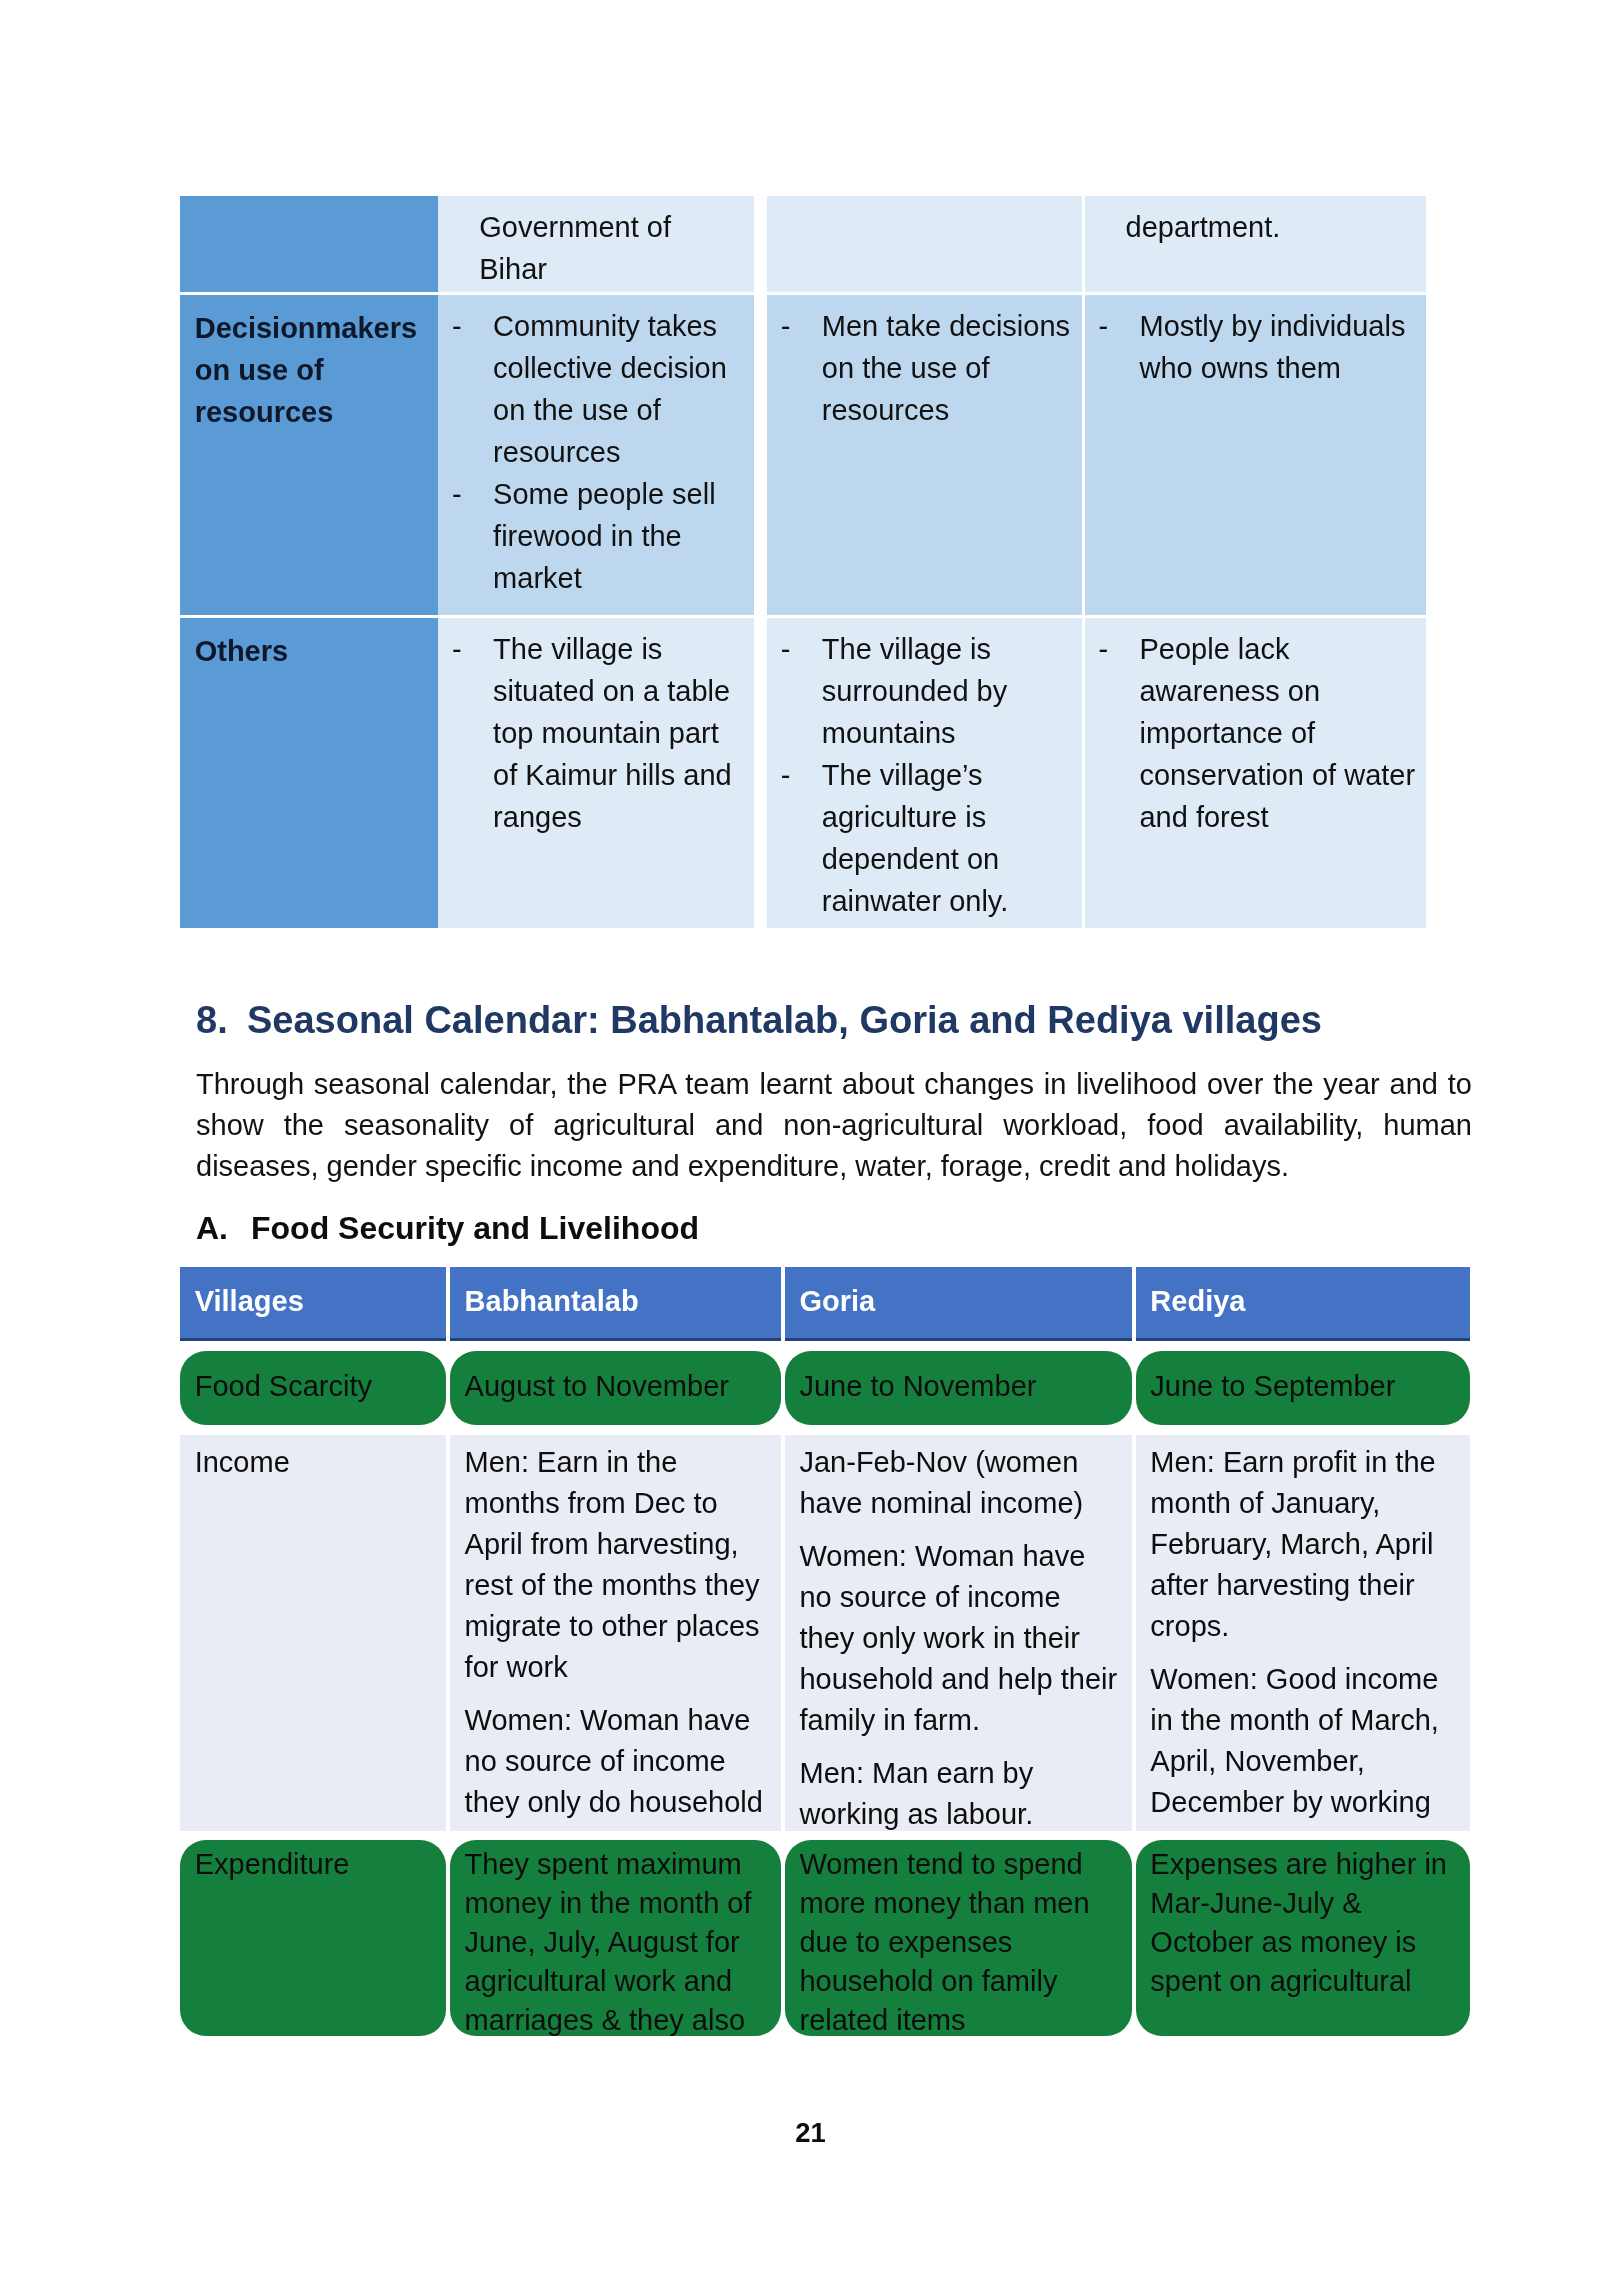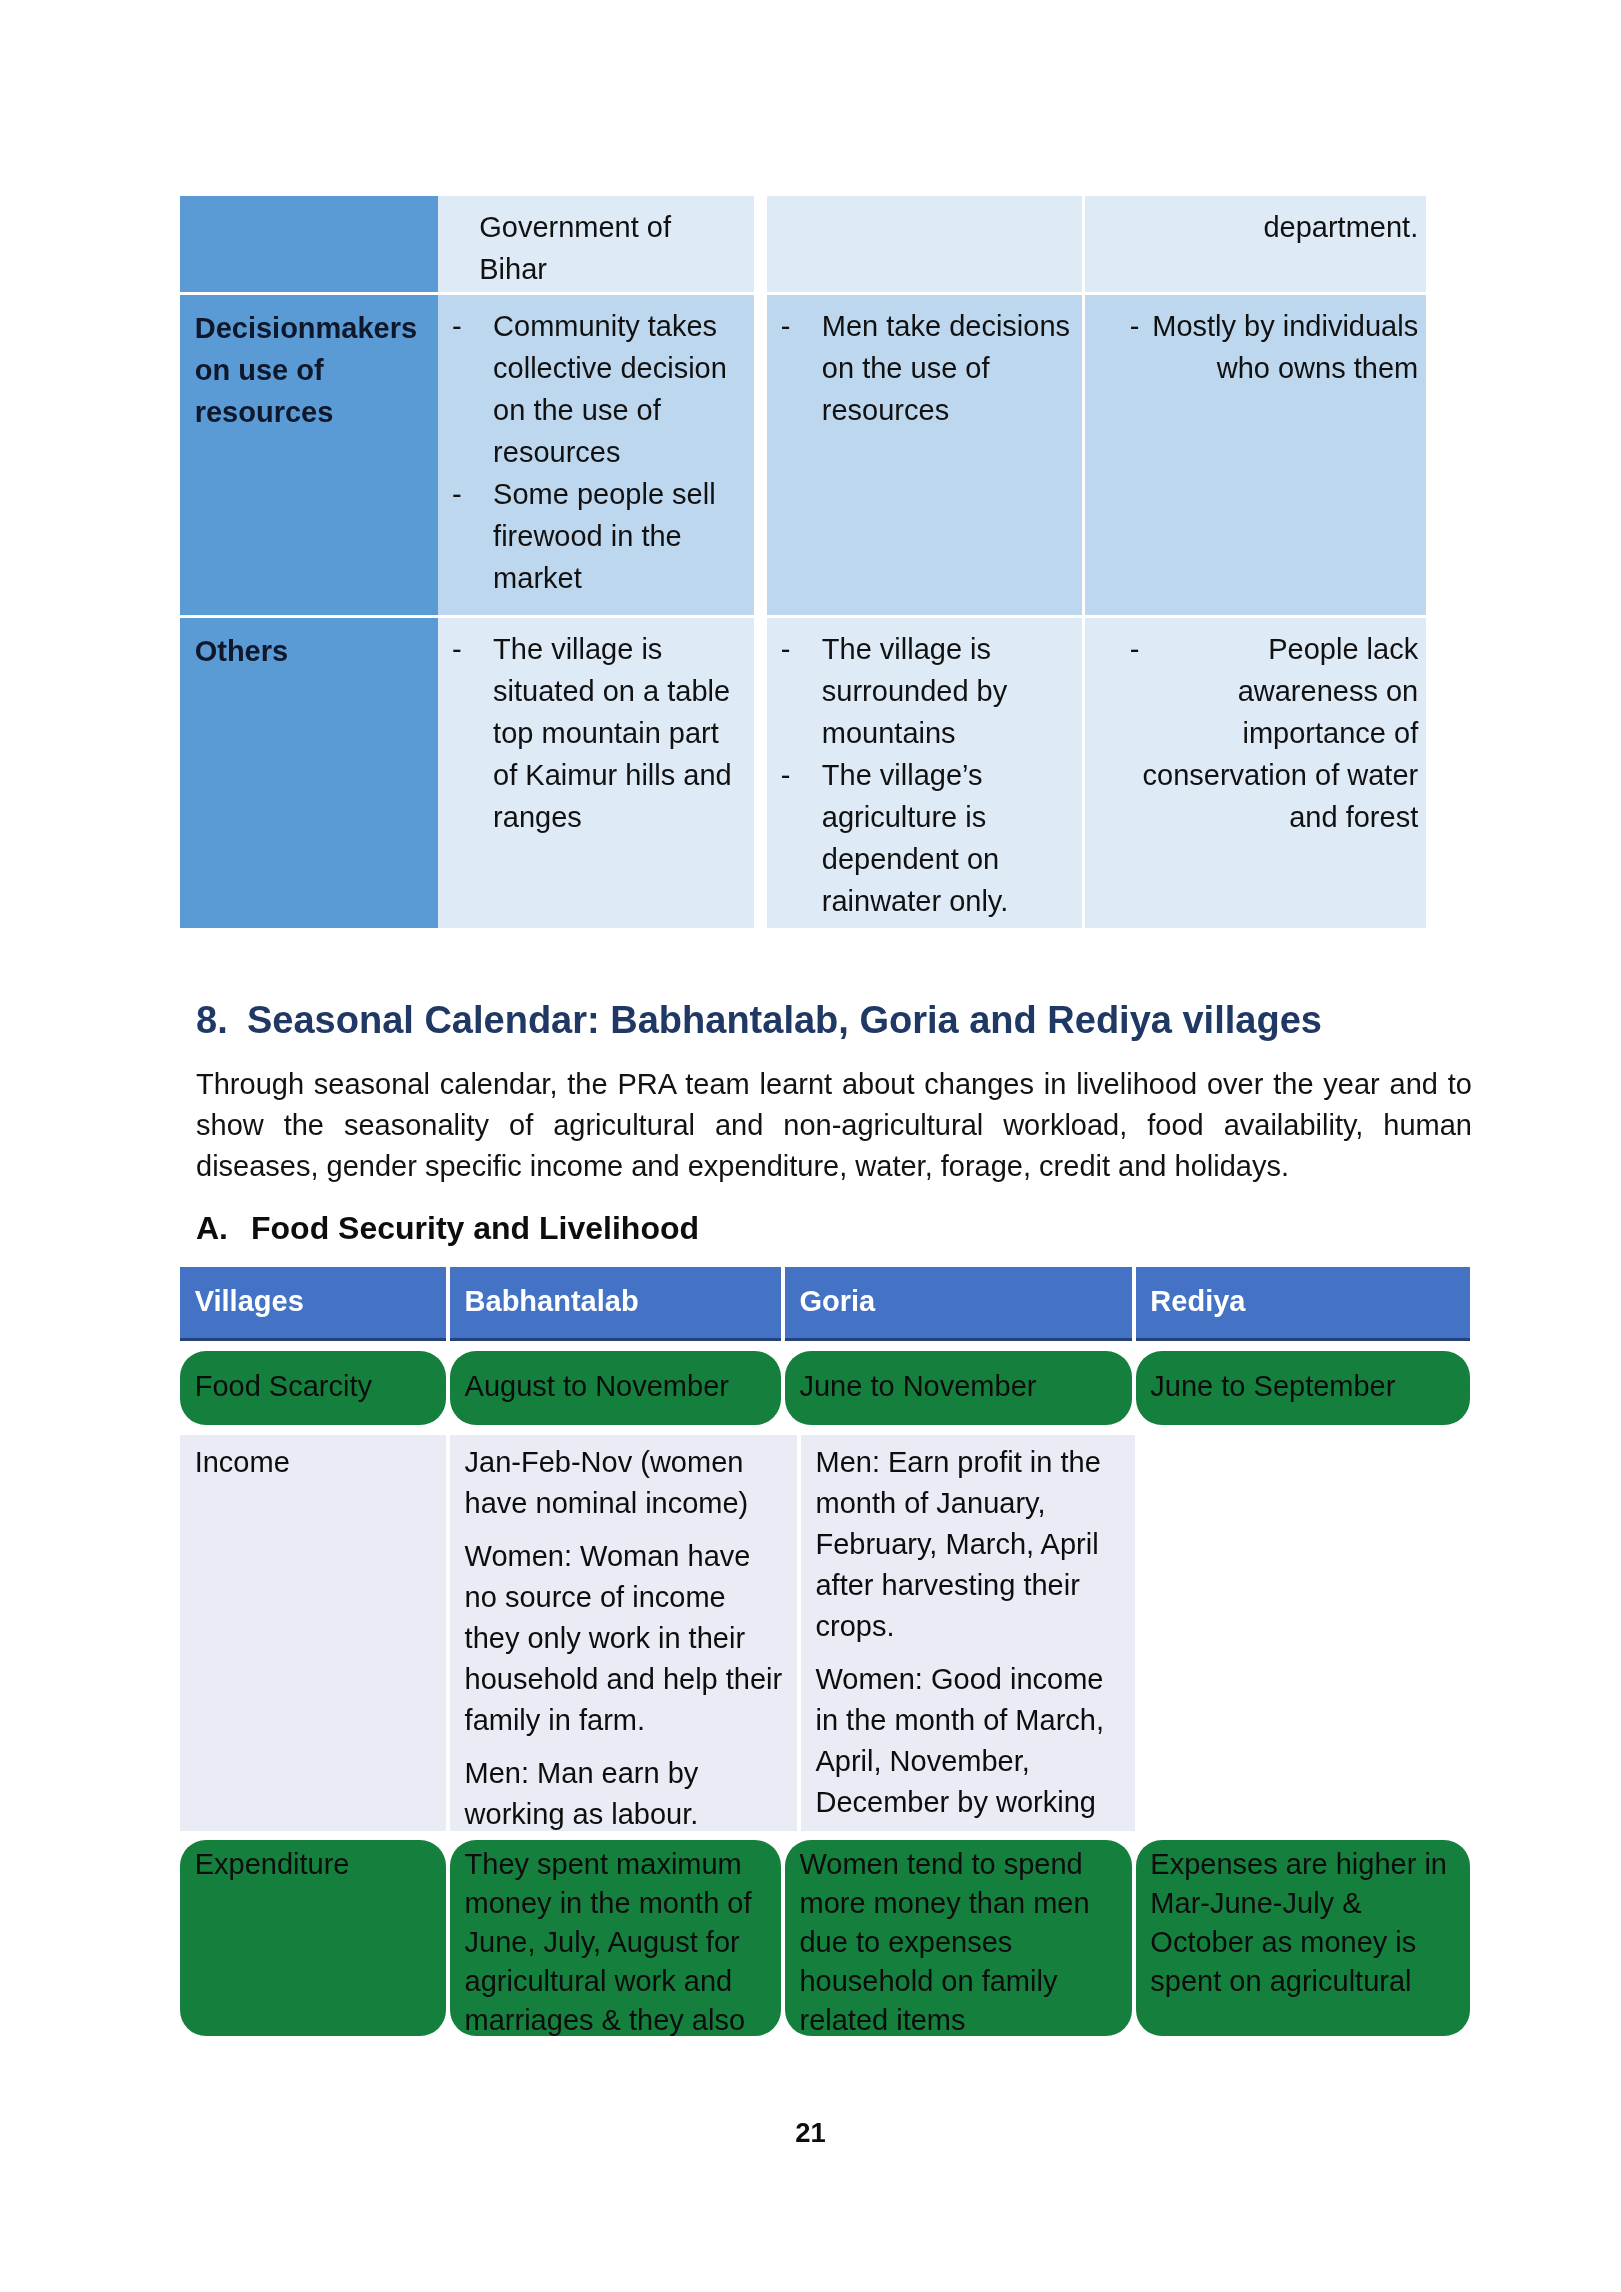--- a/index.html
+++ b/index.html
@@ -12,21 +12,21 @@
     overflow:hidden;
   }
 
   
   .t1{position:absolute;left:180px;top:196px;width:1246px;display:flex;flex-direction:column;}
   .t1row{display:flex;margin-bottom:2.9px;}
   .t1cell{box-sizing:border-box;overflow:hidden;font-size:29px;line-height:42px;}
   .t1c1{width:272px;margin-right:0;background:#5B9BD5;color:#0f172a;font-weight:bold;padding:11.8px 9.8px 0 14.7px;}
   .t1c2{width:333px;margin-right:13px;padding:9.8px 7.8px 0 9.8px;}
   .t1c3{width:332px;margin-right:2.9px;padding:9.8px 7.8px 0 9.8px;}
-  .t1c4{width:360px;padding:9.8px 7.8px 0 9.8px;text-align:right;}
+  .t1c4{width:360px;padding:9.8px 7.8px 0 9.8px;}
   .t1row-a .t1c2,.t1row-a .t1c3,.t1row-a .t1c4{background:#DEEAF6;}
   .t1row-b .t1c2,.t1row-b .t1c3,.t1row-b .t1c4{background:#BDD7EE;}
   .r1{height:96px;}
   .r2{height:320px;}
   .r3{height:310px;}
   .plain{padding-left:31px;}
   .bullet{display:flex;}
   .bullet .d{flex:0 0 41px;padding-left:3.9px;}
   .bullet .t{flex:1;}
 
@@ -160,20 +160,24 @@
 
     <div class="t2row t2row-dark t2r1">
       <div class="t2cell t2c1">Food Scarcity</div>
       <div class="t2cell t2c2">August to November</div>
       <div class="t2cell t2c3">June to November</div>
       <div class="t2cell t2c4">June to September</div>
     </div>
 
     <div class="t2row t2row-light t2r2">
       <div class="t2cell t2c1">Income</div>
+      <div class="t2cell t2c2">
+        <p class="para">Men: Earn in the months from Dec to April from harvesting, rest of the months they migrate to other places for work</p>
+        <p class="para">Women: Woman have no source of income they only do household work and also work in farm.</p>
+      </div>
       <div class="t2cell t2c3">
         <p class="para">Jan-Feb-Nov (women have nominal income)</p>
         <p class="para">Women: Woman have no source of income they only work in their household and help their family in farm.</p>
         <p class="para">Men: Man earn by working as labour.</p>
       </div>
       <div class="t2cell t2c4">
         <p class="para">Men: Earn profit in the month of January, February, March, April after harvesting their crops.</p>
         <p class="para">Women: Good income in the month of March, April, November, December by working in the fields as labour.</p>
       </div>
     </div>

